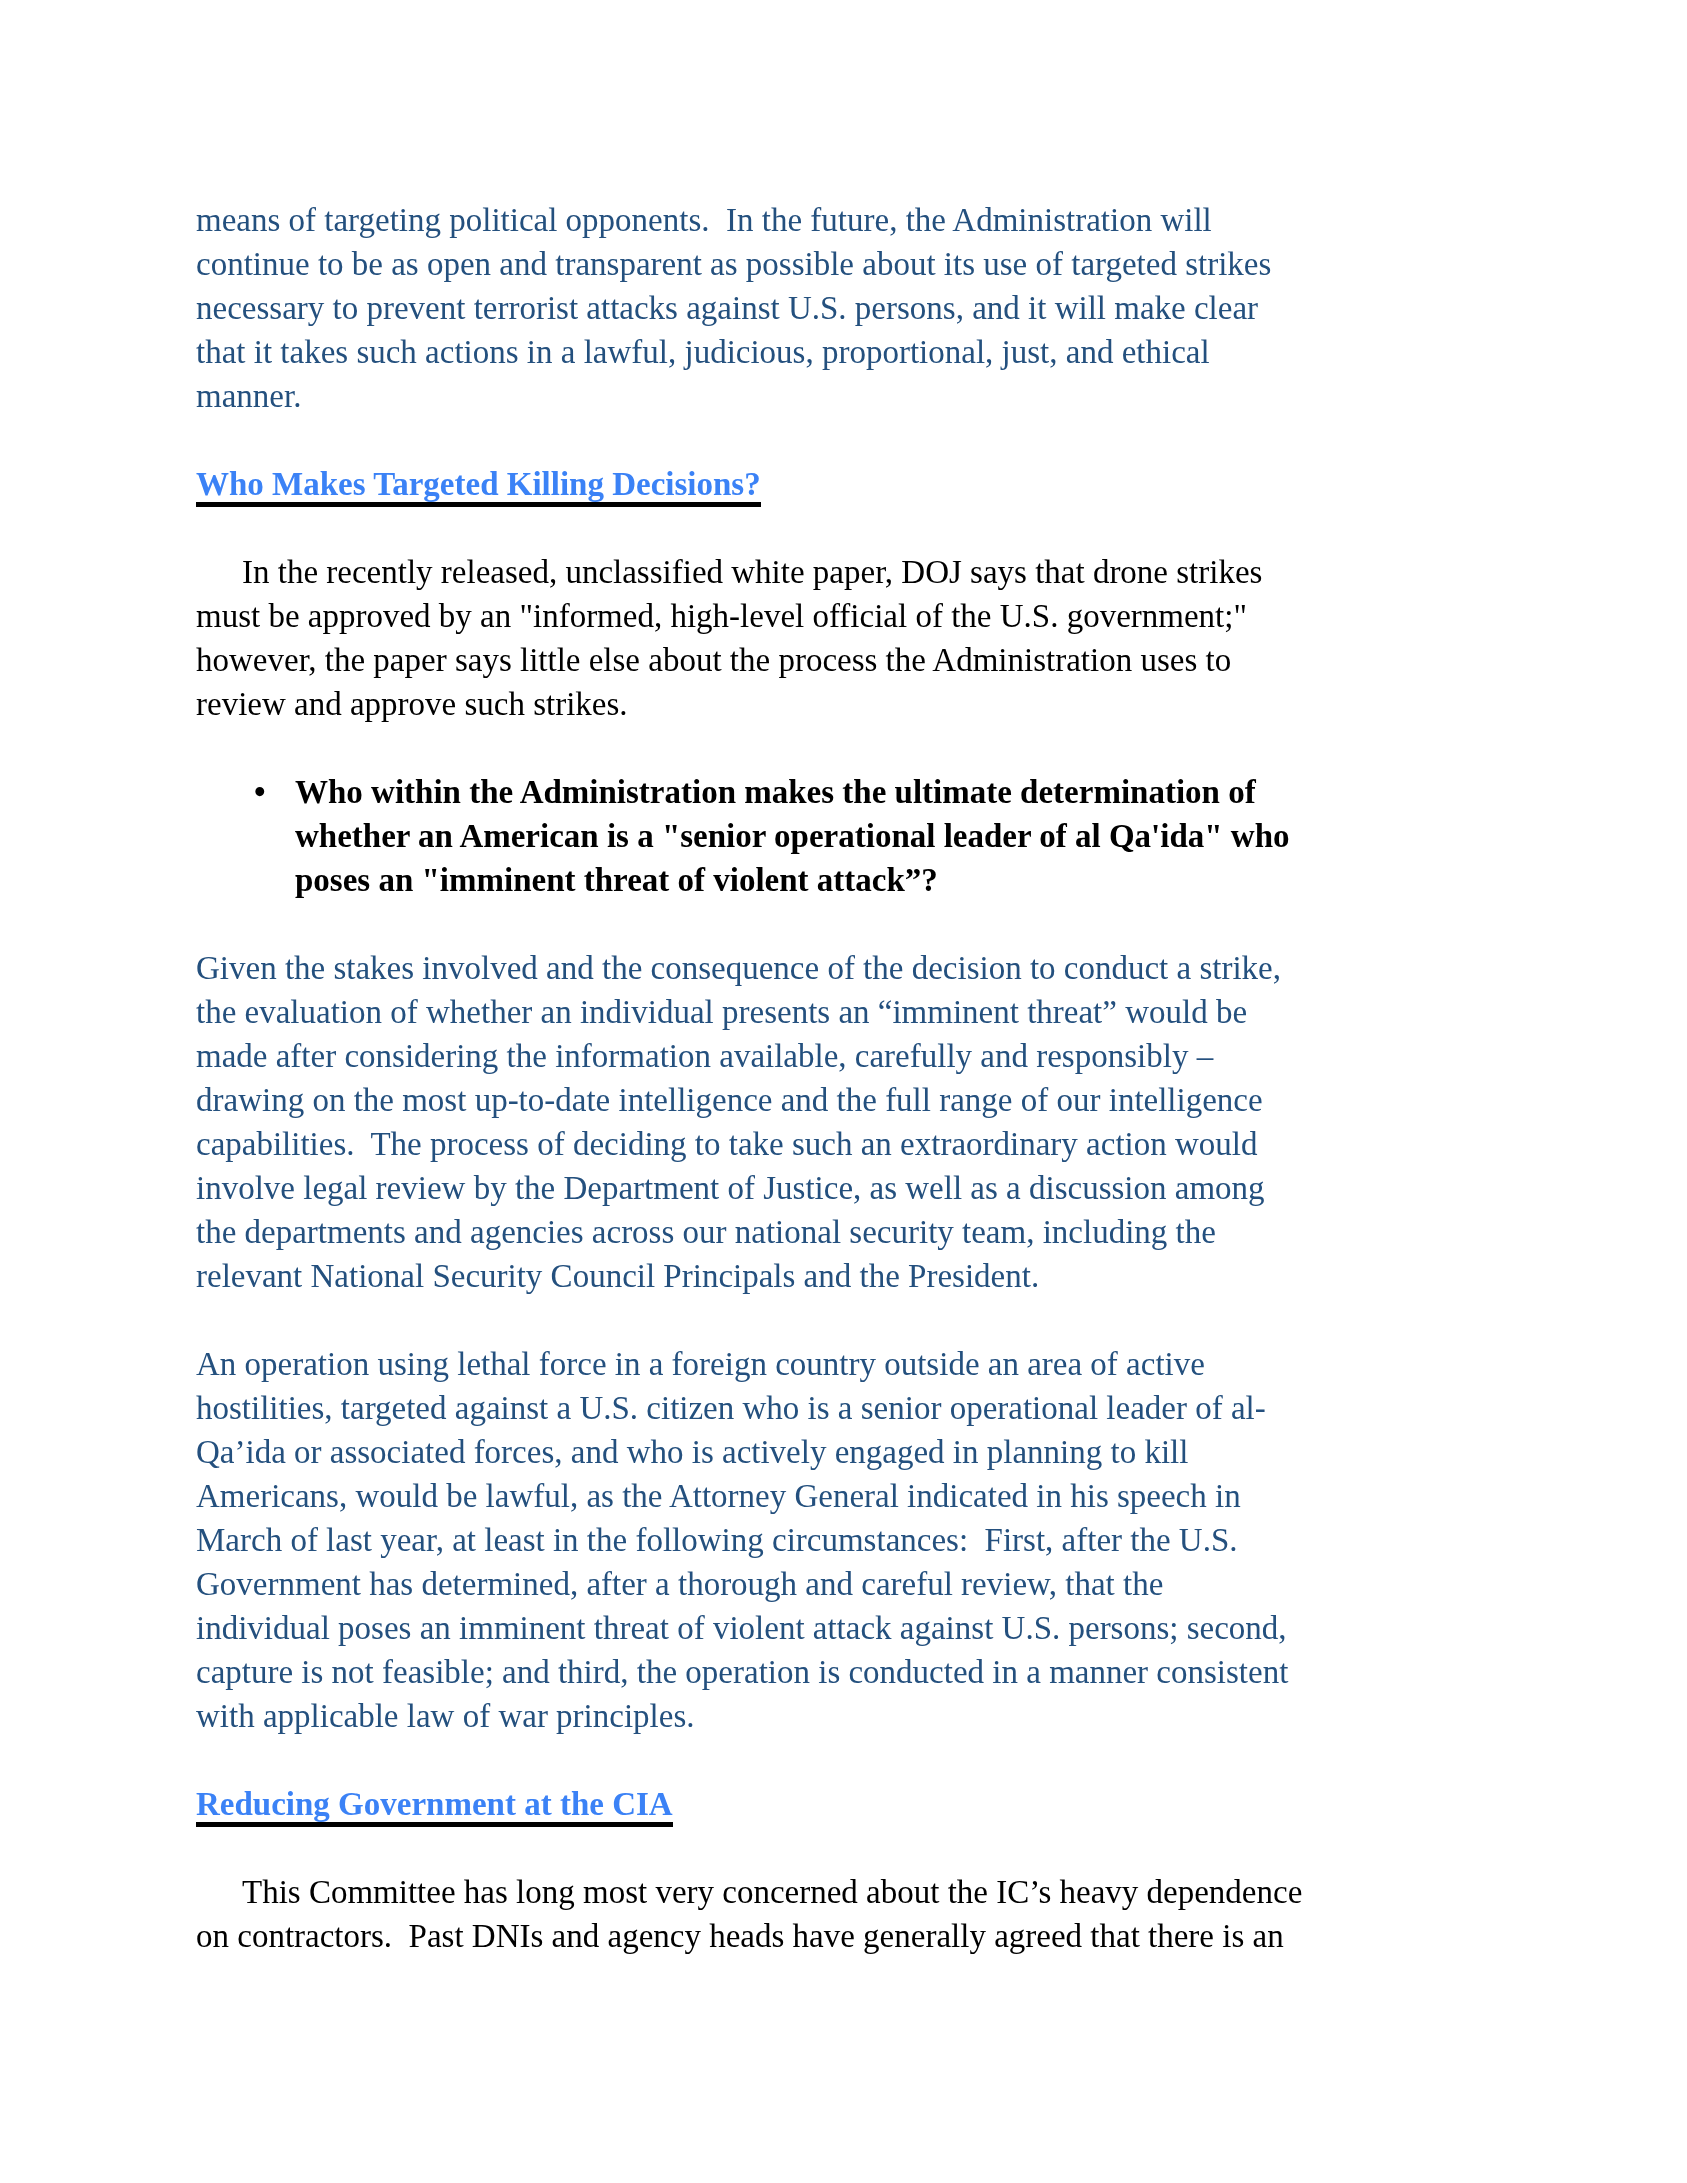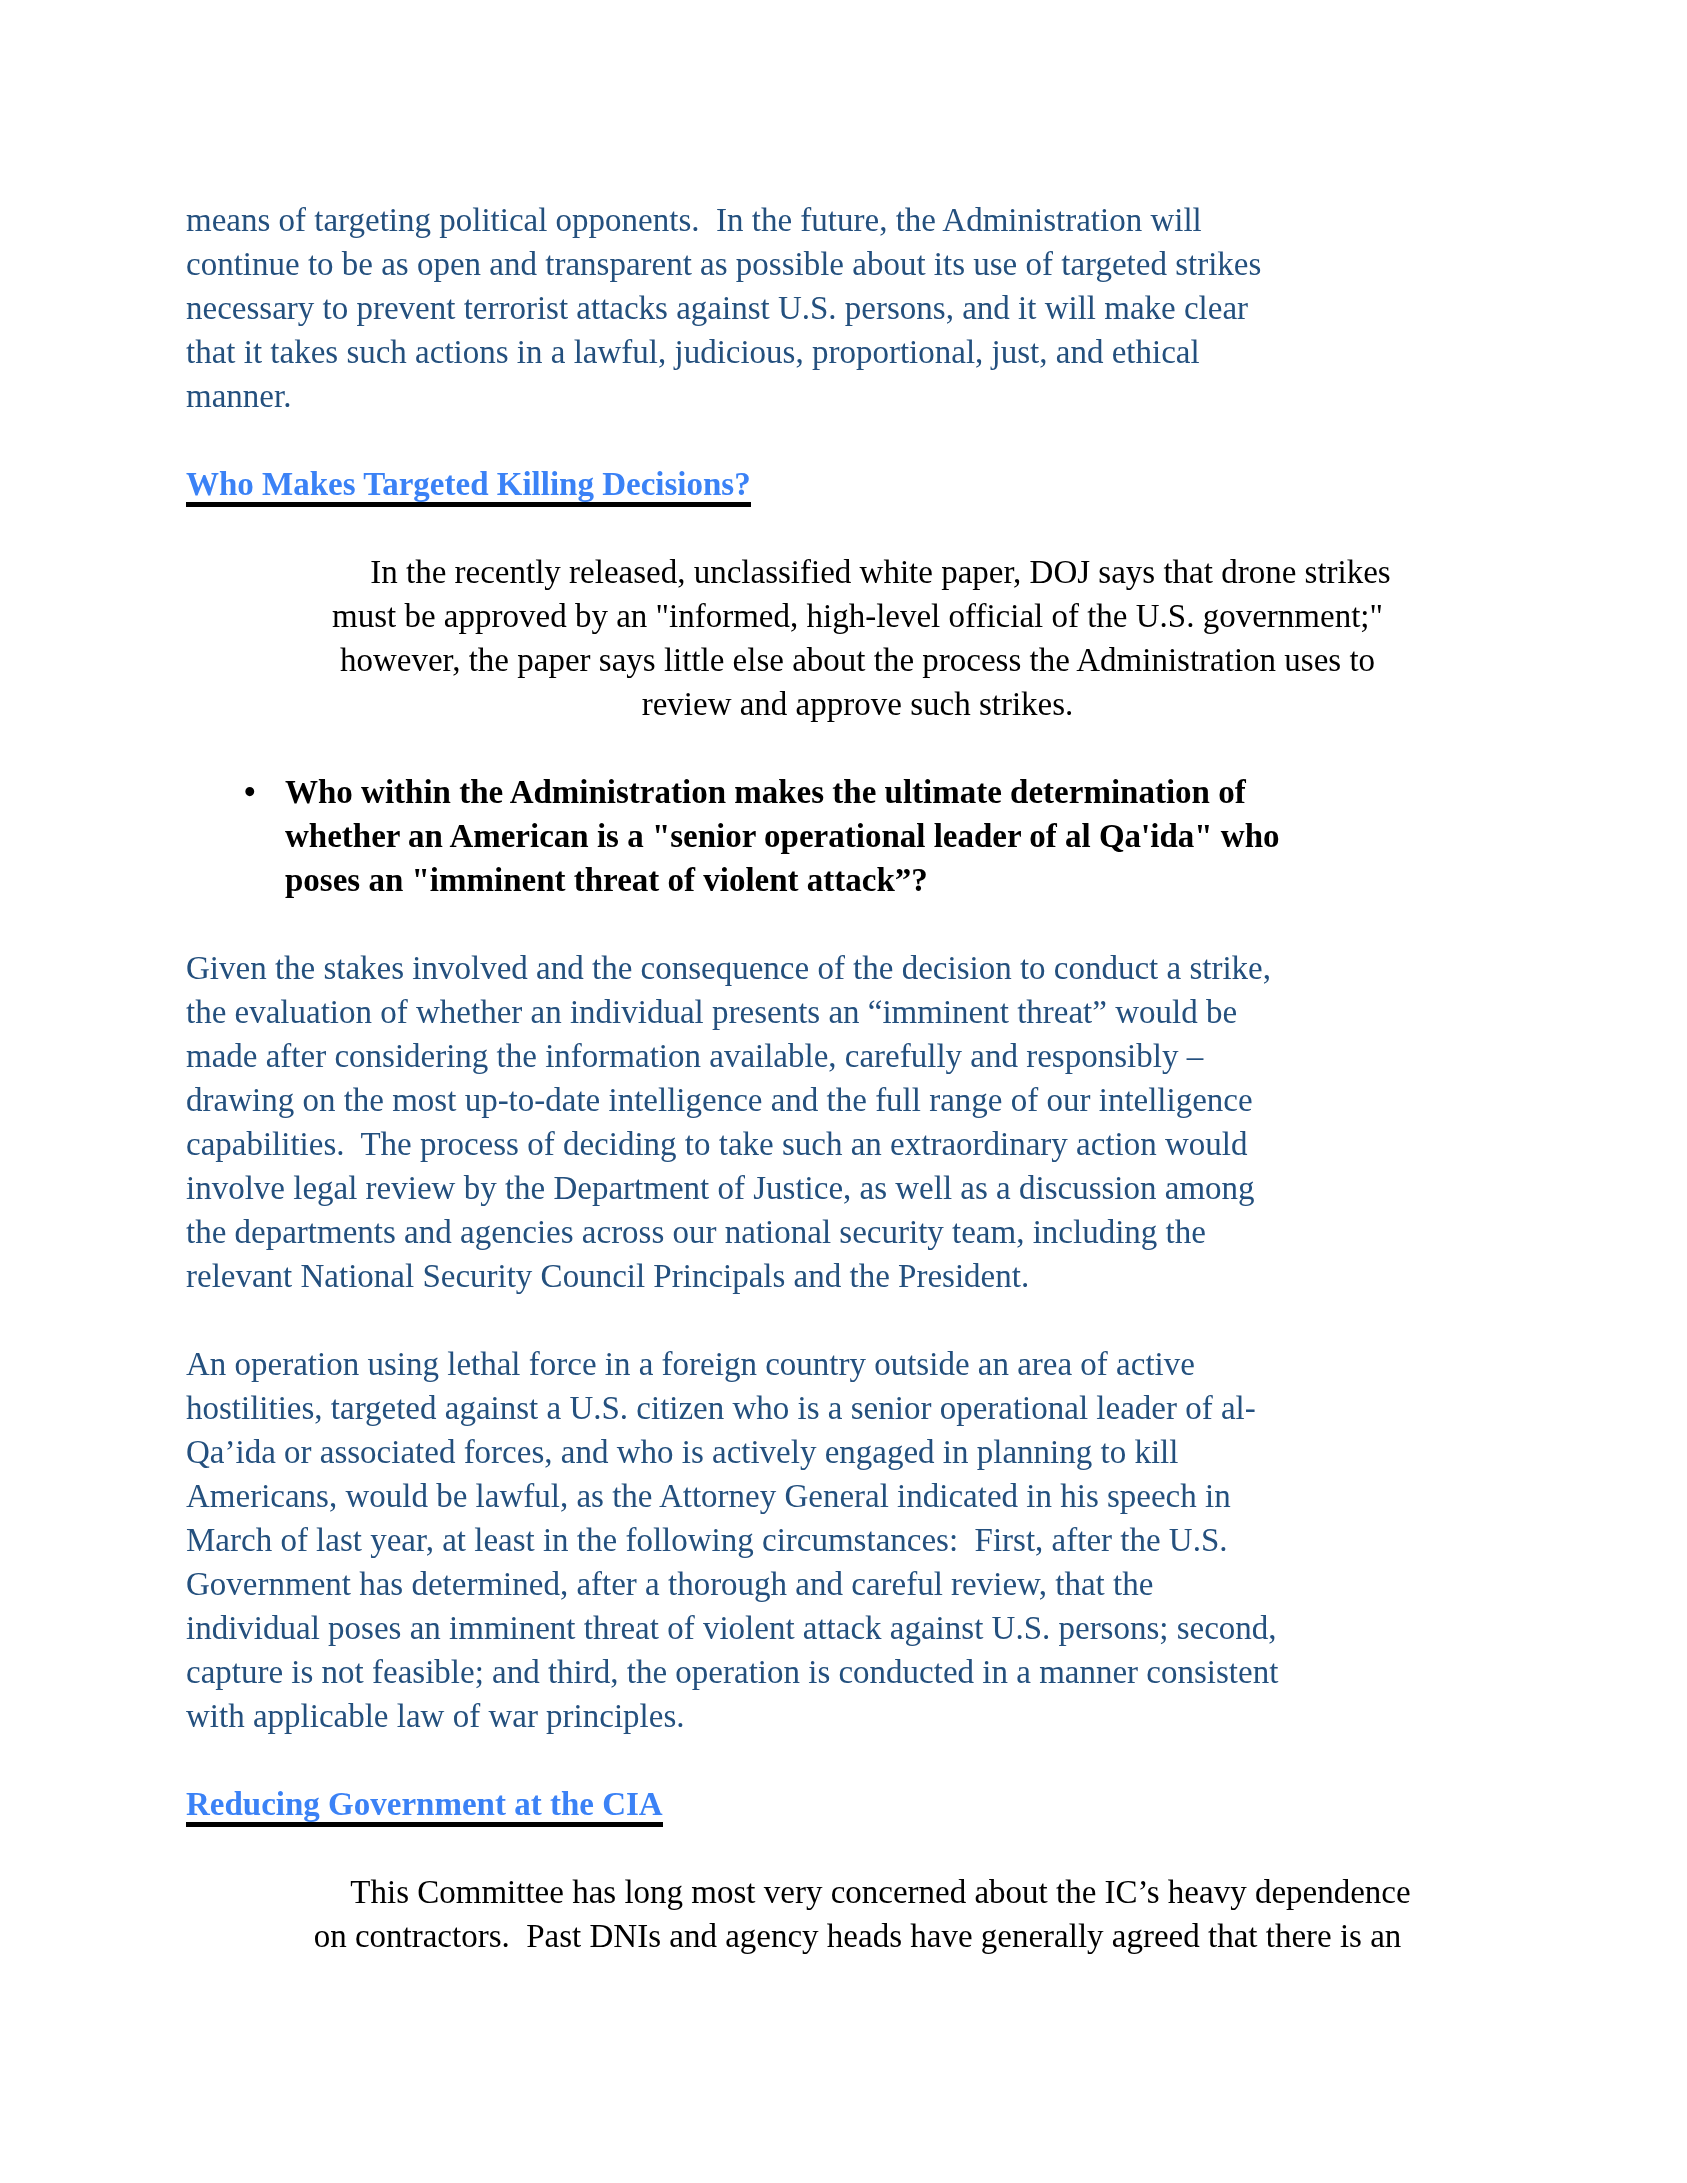--- a/index.html
+++ b/index.html
@@ -10,35 +10,35 @@
   .page {
     position: relative;
     width: 1687px;
     height: 2183px;
     background: #ffffff;
     overflow: hidden;
     font-family: "Liberation Serif", "DejaVu Serif", serif;
   }
   .content {
     position: absolute;
-    left: 186px;
+    left: 196px;
     top: 198px;
     width: 1343px;
     font-size: 33px;
     line-height: 44px;
     color: #000000;
     text-align: left;
   }
   .para {
     margin: 0 0 44px 0;
     white-space: pre;           
     font-weight: normal;
   }
   .para.blue   { color: #24507E; }
-  .para.indent { text-indent: 46px; text-align: center; }
+  .para.indent { text-indent: 46px; }
   .heading {
     margin: 13px 0 44px 0;
     font-size: 33px;
     line-height: 44px;
     font-weight: bold;
     color: #3b82f6;
   }
   .heading .hline {
     border-bottom: 5.3px solid #000000;
   }

